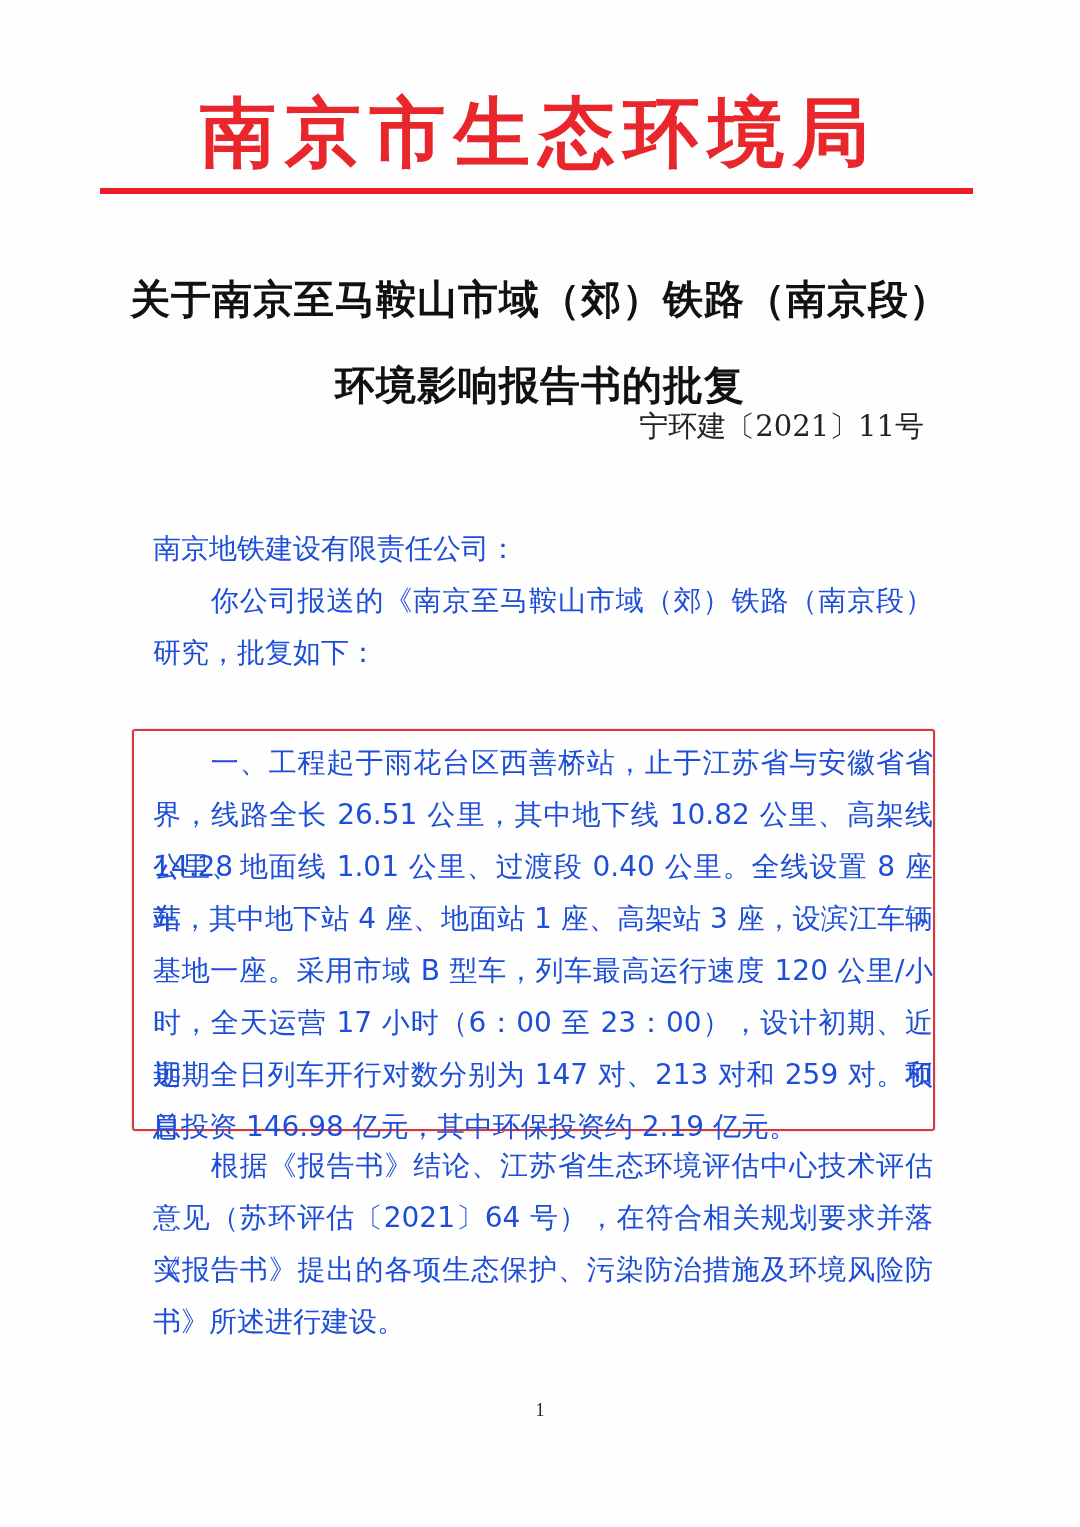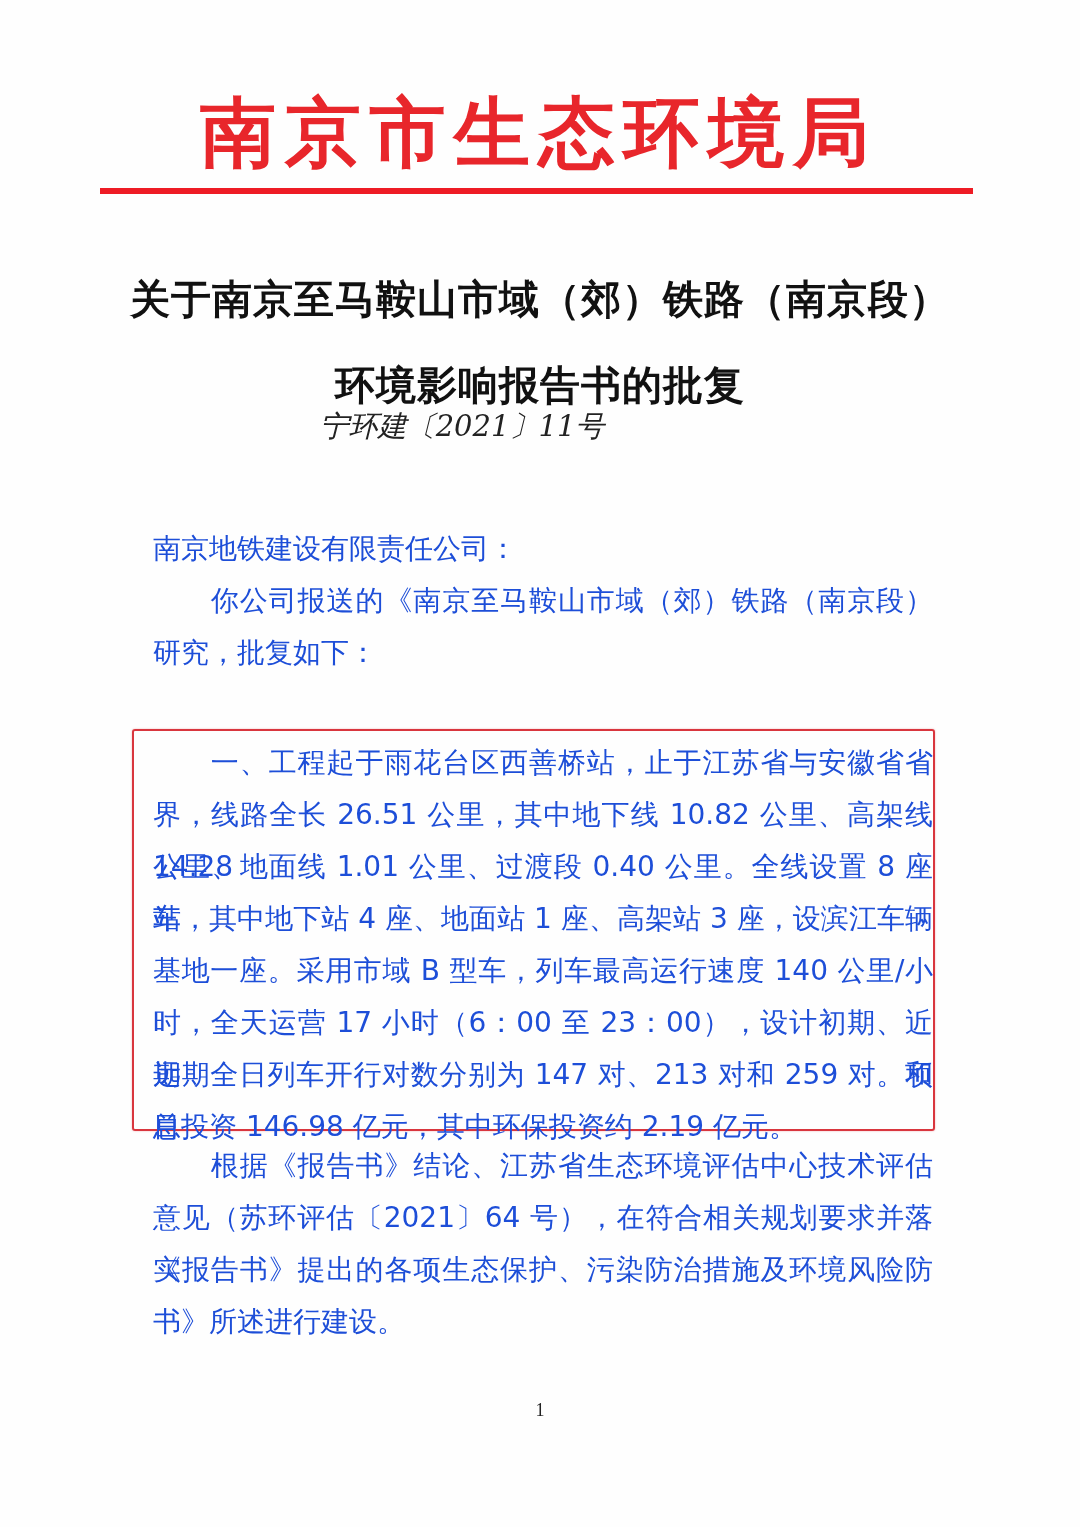--- a/index.html
+++ b/index.html
@@ -21,23 +21,23 @@
 
     .title {
       position: absolute; left: 0; width: 1080px; text-align: center;
       font-family: "DejaVu Serif", "Liberation Serif", serif;
       font-weight: bold; color: #111; font-size: 40px; letter-spacing: 1px;
     }
     .title.line1 { top: 272px; font-family: Liberation Serif, serif; }
     .title.line2 { top: 334px; margin-top: 24px; }
 
     .docnum {
-      position: absolute; left: 0; top: 407px; width: 924px; text-align: center;
+      position: absolute; left: 0; top: 407px; width: 924px; text-align: right;
       font-family: "DejaVu Serif", "Liberation Serif", serif;
-      font-size: 29px; color: #222; font-style: italic;
+      font-size: 29px; color: #222;
     }
 
     .body-text {
       position: absolute; left: 153px; width: 780px;
       font-family: "DejaVu Sans", "Liberation Sans", sans-serif;
       font-size: 28px; color: #1d4ed8; line-height: 52px;
       text-align: justify; text-align-last: left;
     }
     .line { display: block; white-space: nowrap; height: 52px; }
     .line.justify { text-align: justify; text-align-last: justify; white-space: normal; }
@@ -90,21 +90,21 @@
     <span class="line">研究，批复如下：</span>
   </div>
 
   <div class="highlight-box"></div>
 
   <div class="body-text para2">
     <span class="line justify">　　一、工程起于雨花台区西善桥站，止于江苏省与安徽省省</span>
     <span class="line justify">界，线路全长 26.51 公里，其中地下线 10.82 公里、高架线 14.28</span>
     <span class="line justify">公里、地面线 1.01 公里、过渡段 0.40 公里。全线设置 8 座车</span>
     <span class="line justify">站，其中地下站 4 座、地面站 1 座、高架站 3 座，设滨江车辆</span>
-    <span class="line justify">基地一座。采用市域 B 型车，列车最高运行速度 140 公里/小</span>
+    <span class="line justify">基地一座。采用市域 B 型车，列车最高运行速度 120 公里/小</span>
     <span class="line justify">时，全天运营 17 小时（6：00 至 23：00），设计初期、近期和</span>
     <span class="line justify">远期全日列车开行对数分别为 147 对、213 对和 259 对。项目</span>
     <span class="line">总投资 146.98 亿元，其中环保投资约 2.19 亿元。</span>
   </div>
 
   <div class="body-text para3">
     <span class="line justify">　　根据《报告书》结论、江苏省生态环境评估中心技术评估</span>
     <span class="line justify">意见（苏环评估〔2021〕64 号），在符合相关规划要求并落实</span>
     <span class="line justify">《报告书》提出的各项生态保护、污染防治措施及环境风险防</span>
     <span class="line">书》所述进行建设。</span>

